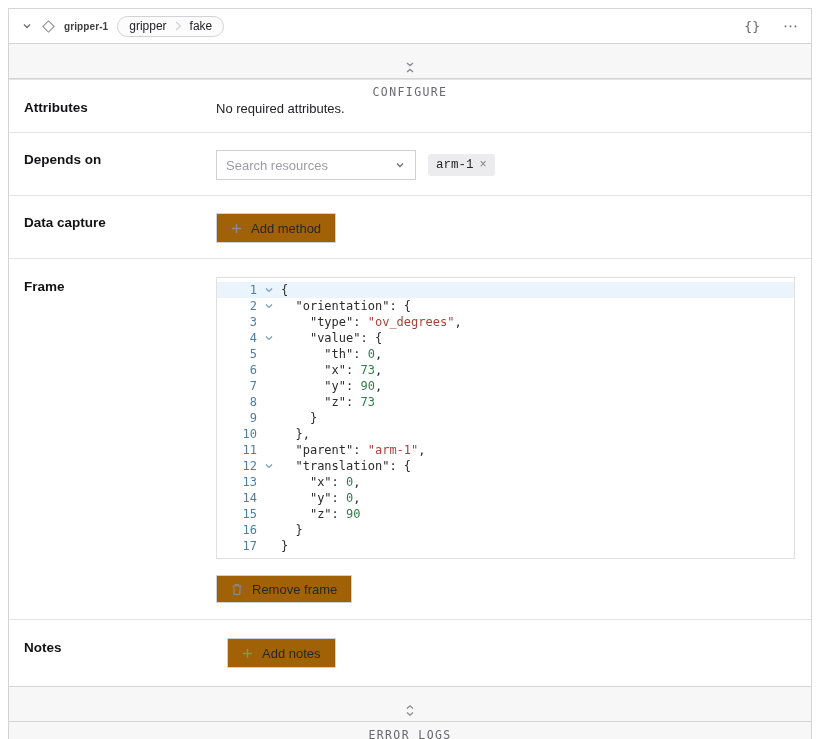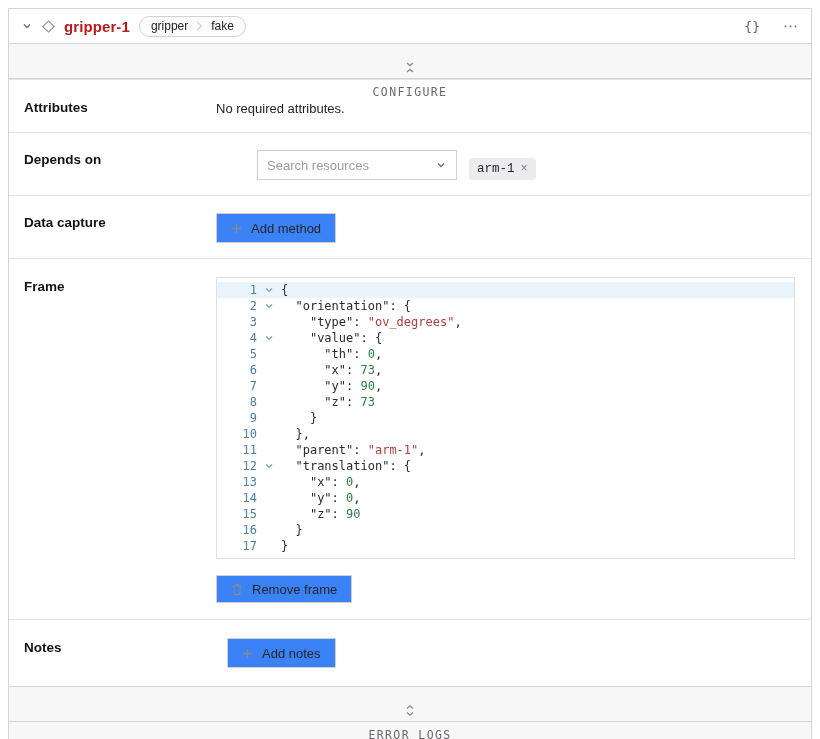--- a/index.html
+++ b/index.html
@@ -4,21 +4,21 @@
 <style>
   * { margin:0; padding:0; box-sizing:border-box; }
   html,body { width:820px; height:739px; background:#ffffff;
     font-family:"Liberation Sans", sans-serif; color:#1f2023; }
   .card { margin:8px 8px 6px 8px; border:1px solid #d4d4d7; background:#fff; }
 
   
   .card-header { height:34px; display:flex; align-items:center; padding:0 12px; gap:9px; }
   .icon-btn { display:inline-flex; align-items:center; justify-content:center; cursor:pointer; }
   .diamond { width:9px; height:9px; border:1.4px solid #86868c; transform:rotate(45deg); margin:0 2px; }
-  .card-title { font-size:15px; font-weight:700; color:#b91c1c; letter-spacing:.1px; }
+  .card-title { font-size:10px; font-weight:700; color:#404040; letter-spacing:.1px; }
   .tag-group { display:flex; align-items:center; height:21px; border:1px solid #d2d2d6;
     border-radius:999px; font-size:12px; color:#232326; background:#fcfcfd; }
   .tag-left { padding:0 8px 0 11px; }
   .tag-right { padding:0 11px 0 8px; }
   .spacer { flex:1; }
   .braces { font-family:"DejaVu Sans Mono", monospace; font-size:13px; color:#66666b; margin-right:14px; }
   .ellipsis { font-size:15px; color:#66666b; letter-spacing:1px; }
 
   
   .bar { height:28px; background:#f7f7f8; border-top:1px solid #d4d4d7;
@@ -32,26 +32,26 @@
     border-top:1px solid #e4e4e6; }
   .row:first-of-type { border-top:none; }
   .row-label { font-size:13.5px; font-weight:700; color:#131316; padding-top:2px; }
   .row-attributes { padding:18px 16px 16px 15px; }
   .row-frame { padding:18px 16px 16px 15px; }
   .row-notes { padding:18px 16px 18px 15px;gap:11px; }
   .row-value { font-size:13px; color:#232326; padding-top:3px; }
 
   
   .btn { display:inline-flex; align-items:center; gap:9px; height:30px; padding:0 14px;
-    background:#3b82f6; border:1px solid #d0d0d3; border-radius:1px; font-size:13px;
+    background:#a16207; border:1px solid #d0d0d3; border-radius:1px; font-size:13px;
     color:#26262a; cursor:pointer; font-family:"Liberation Sans", sans-serif; }
   .btn-sm { height:28px;justify-content:center; }
 
   
-  .depends-wrap { display:flex; align-items:flex-end; gap:12px;margin-left:41px; }
+  .depends-wrap { display:flex; align-items:center; gap:12px; }
   .search-box { width:200px; height:30px; border:1px solid #d0d0d3; background:#fff;
     display:flex; align-items:center; padding:0 9px; gap:6px; }
   .search-box input { flex:1; border:none; outline:none; font-size:13px; color:#26262a;
     font-family:"Liberation Sans", sans-serif; background:transparent; min-width:0; }
   .search-box input::placeholder { color:#9c9ca4; }
   .chip { display:inline-flex; align-items:center; gap:6px; background:#ececee;
     border-radius:3px; padding:4px 8px; font-size:12.5px; color:#26262a;font-family:Liberation Mono, monospace; }
   .chip .x { color:#7c7c82; font-size:12px; cursor:pointer; line-height:1; }
 
   

